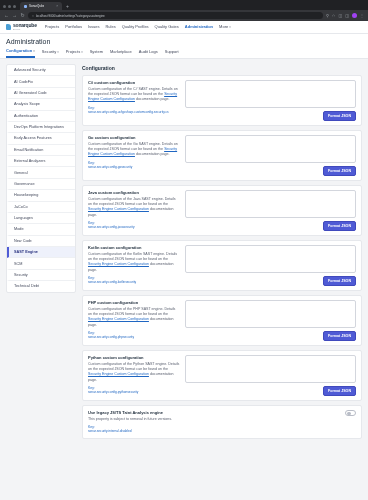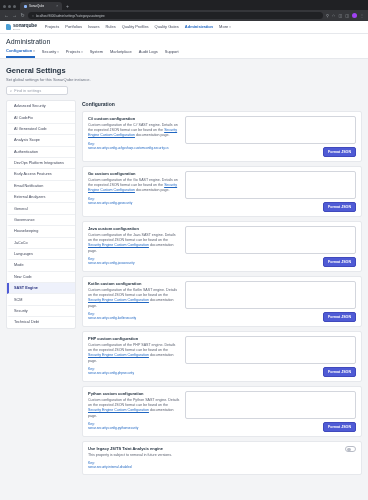--- a/index.html
+++ b/index.html
@@ -195,28 +195,20 @@
   <span class="subitem active"><span>Configuration</span><span class="caret">▾</span></span>
   <span class="subitem"><span>Security</span><span class="caret">▾</span></span>
   <span class="subitem"><span>Projects</span><span class="caret">▾</span></span>
   <span class="subitem">System</span>
   <span class="subitem">Marketplace</span>
   <span class="subitem">Audit Logs</span>
   <span class="subitem">Support</span>
 </div>
 
 <div class="page">
-  <div class="pagehead">
-    <h2>General Settings</h2>
-    <p>Set global settings for this SonarQube instance.</p>
-    <div class="searchbox">
-      <span class="sicon">⌕</span>
-      <span class="sph">Find in settings</span>
-    </div>
-  </div>
 
   <div class="layout">
 
     <div class="sidebar">
       <div class="side-item">Advanced Security</div>
       <div class="side-item">AI CodeFix</div>
       <div class="side-item">AI Generated Code</div>
       <div class="side-item">Analysis Scope</div>
       <div class="side-item">Authentication</div>
       <div class="side-item">DevOps Platform Integrations</div>

